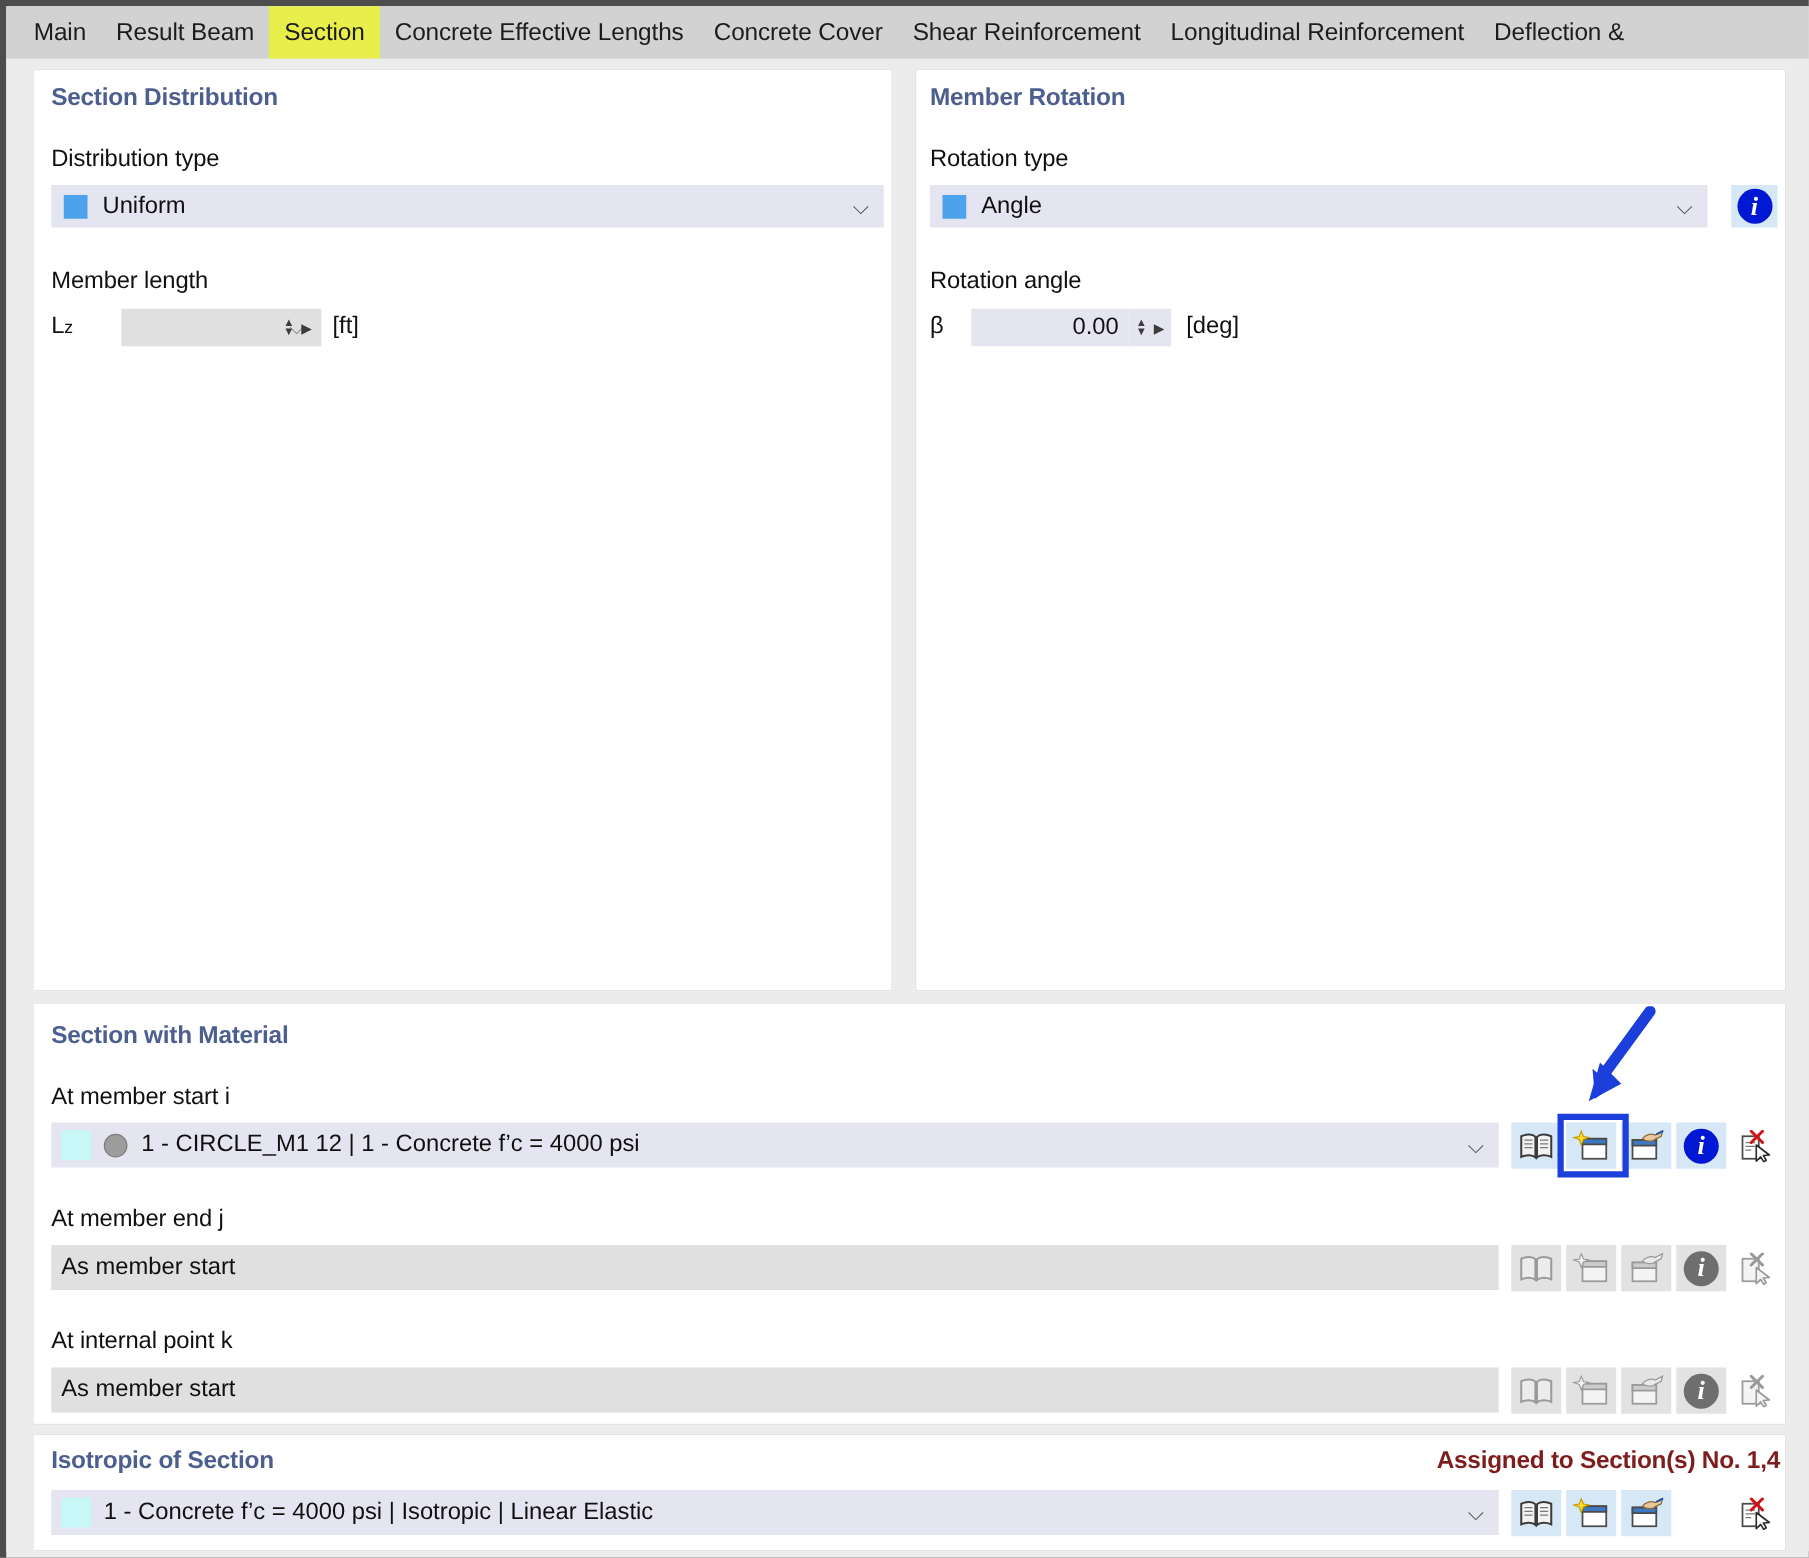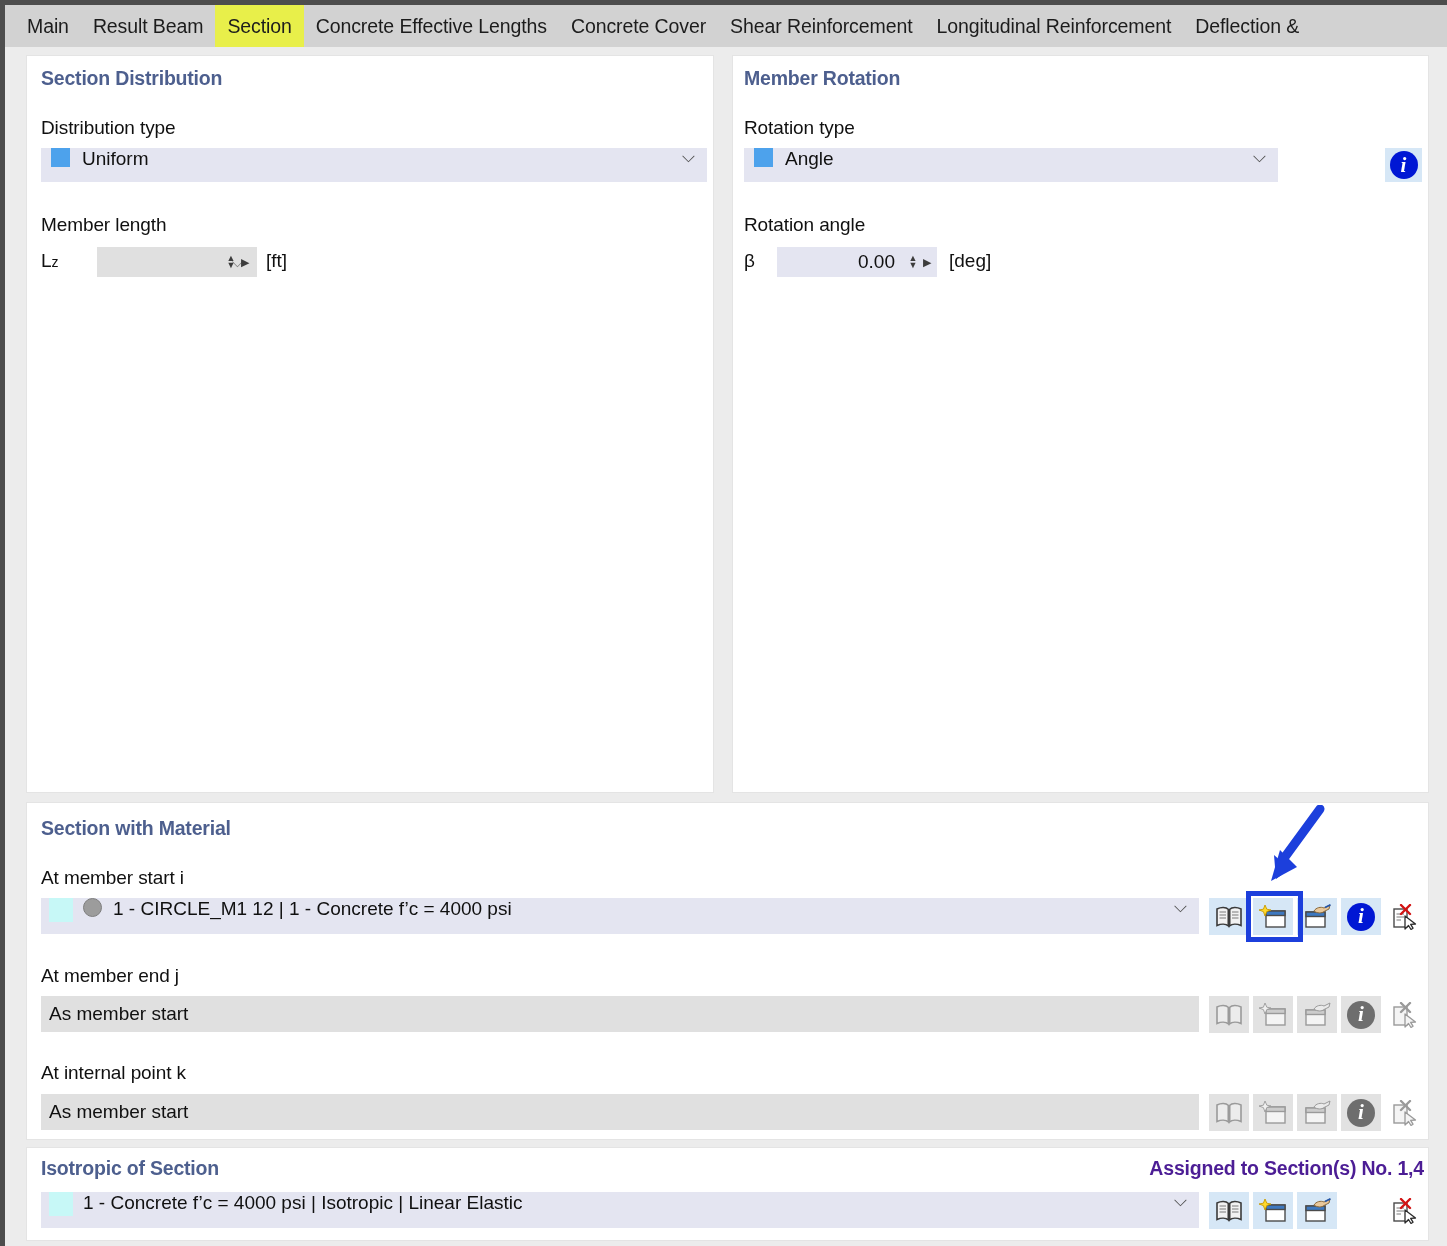--- a/index.html
+++ b/index.html
@@ -80,21 +80,21 @@
     color: #101010;
     white-space: nowrap;
     letter-spacing: -0.1px;
   }
 
   
   .combo {
     position: absolute;
     background: #e4e5f1;
     display: flex;
-    align-items: flex-start;
+    align-items: center;
     padding: 0 6px;
     font-size: 19px;
     color: #101010;
   }
   .combo .caret {
     margin-left: auto;
     color: #505050;
     font-size: 17px;
     line-height: 1;
     padding-right: 6px;
@@ -189,21 +189,21 @@
     align-items: center;
     justify-content: center;
     line-height: 1;
   }
   .info-badge.gray { background: #6e6e6e; }
 
   .assigned {
     position: absolute;
     font-size: 19.5px;
     font-weight: bold;
-    color: #4c1d95;
+    color: #7f1d1d;
     white-space: nowrap;
     letter-spacing: -0.2px;
   }
 
   svg { display: block; }
 </style>
 </head>
 <body>
 
 <div class="window">
@@ -251,21 +251,21 @@
       <span class="spin-play">▶</span>
     </div>
     <div class="unit" style="left:261px; top:203px;">[ft]</div>
 
     <div class="panel" style="left:727px; top:8px; width:697px; height:738px;">
     </div>
     <div class="panel-title" style="left:739px; top:20px;">Member Rotation</div>
 
     <div class="fieldlabel" style="left:739px; top:70px;">Rotation type</div>
 
-    <div class="combo" style="left:739px; top:101px; width:534px; height:34px;">
+    <div class="combo" style="left:739px; top:101px; width:622px; height:34px;">
       <span class="swatch-blue"></span>
       <span>Angle</span>
       <span class="caret">⌵</span>
     </div>
 
     <div class="iconbtn" style="left:1380px; top:101px; width:37px; height:34px; background:#d6e7f6;">
       <span class="info-badge">i</span>
     </div>
 
     <div class="fieldlabel" style="left:739px; top:167px;">Rotation angle</div>

